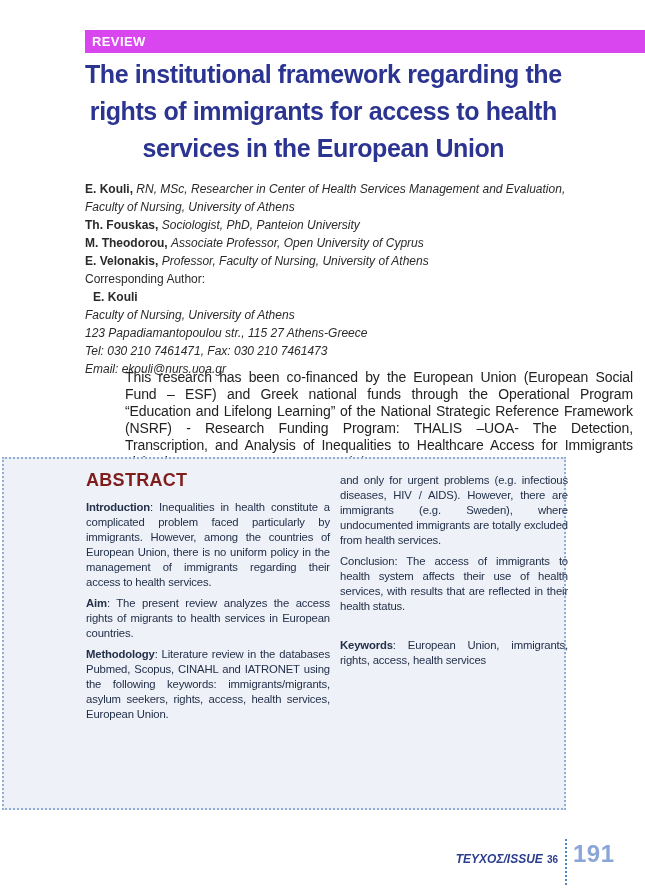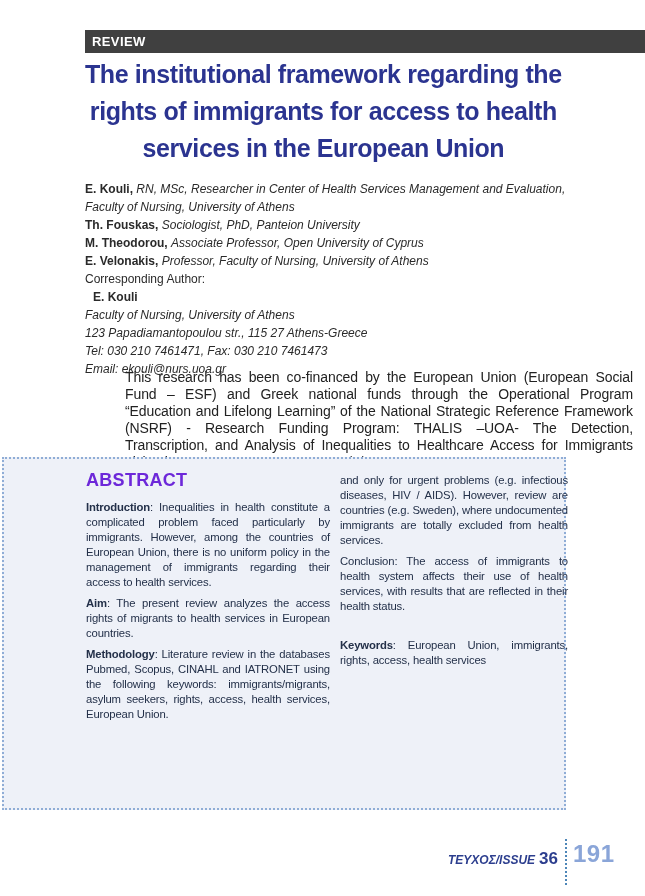--- a/index.html
+++ b/index.html
@@ -4,21 +4,21 @@
 <style>
   html,body{margin:0;padding:0;}
   body{
     width:645px;height:896px;position:relative;overflow:hidden;
     background:#ffffff;
     font-family:"Liberation Sans",sans-serif;
     color:#231f20;
   }
   .banner{
     position:absolute;top:30px;left:85px;right:0;height:23px;
-    background:#404040;color:#ffffff;
+    background:#d946ef;color:#ffffff;
     font-size:13px;font-weight:bold;letter-spacing:0.4px;
     line-height:23px;padding-left:7px;box-sizing:border-box;
   }
   .title{
     position:absolute;top:56px;left:85px;
     color:#2b3490;font-size:25px;font-weight:bold;
     line-height:37px;letter-spacing:-0.4px;text-align:center;
   }
   .title div{white-space:nowrap;}
   .authors{
@@ -34,35 +34,35 @@
     font-size:14px;line-height:17px;letter-spacing:-0.1px;
     text-align:justify;color:#222222;margin-left:40px;
   }
   .abstract-box{
     position:absolute;top:457px;left:2px;width:564px;height:353px;
     background:#eef1f8;border:2px dotted #8fadd6;box-sizing:border-box;
   }
   .abs-left{position:absolute;top:11px;left:82px;width:244px;}
   .abs-right{position:absolute;top:14px;left:336px;width:228px;}
   .abs-heading{
-    color:#6d28d9;font-size:18px;font-weight:bold;letter-spacing:0.3px;
+    color:#7f1d1d;font-size:18px;font-weight:bold;letter-spacing:0.3px;
     margin:0 0 9px 0;
   }
   .abs-p{
     font-size:11.3px;line-height:15px;letter-spacing:-0.15px;
     text-align:justify;color:#233049;margin:0 0 6px 0;
   }
   .abs-p b{font-weight:bold;}
   .keywords{margin-top:24px;}
   .footer-issue{
     position:absolute;top:849px;left:0;width:558px;text-align:right;
     color:#2c3e8e;
   }
   .issue-label{font-style:italic;font-weight:bold;font-size:12px;}
-  .issue-number{font-size:17px;font-weight:600;margin-left:4px;}
+  .issue-number{font-size:10px;font-weight:600;margin-left:4px;}
   .footer-divider{
     position:absolute;top:839px;left:565px;height:46px;width:0;
     border-left:2px dotted #4d86b8;
   }
   .footer-page{
     position:absolute;top:840px;left:573px;
     font-size:24px;font-weight:bold;letter-spacing:0.5px;
     color:#8aa5d8;
   }
 </style>
@@ -95,21 +95,21 @@
 <div class="funding">This research has been co-financed by the European Union (European Social Fund – ESF) and Greek national funds through the Operational Program “Education and Lifelong Learning” of the National Strategic Reference Framework (NSRF) - Research Funding Program: THALIS –UOA- The Detection, Transcription, and Analysis of Inequalities to Healthcare Access for Immigrants Living in Greece MIS: 377228 KA:70/3/11671</div>
 
 <div class="abstract-box">
   <div class="abs-left">
     <div class="abs-heading">ABSTRACT</div>
     <p class="abs-p"><b>Introduction</b><span>: Inequalities in health constitute a complicated problem faced particularly by immigrants. However, among the countries of European Union, there is no uniform policy in the management of immigrants regarding their access to health services.</span></p>
     <p class="abs-p"><b>Aim</b><span>: The present review analyzes the access rights of migrants to health services in European countries.</span></p>
     <p class="abs-p"><b>Methodology</b><span>: Literature review in the databases Pubmed, Scopus, CINAHL and IATRONET using the following keywords: immigrants/migrants, asylum seekers, rights, access, health services, European Union.</span></p>
   </div>
   <div class="abs-right">
-    <p class="abs-p"><b></b><span>and only for urgent problems (e.g. infectious diseases, HIV / AIDS). However, review are countries (e.g. Sweden), where undocumented immigrants are totally excluded from health services.</span></p>
+    <p class="abs-p"><b></b><span>and only for urgent problems (e.g. infectious diseases, HIV / AIDS). However, there are immigrants (e.g. Sweden), where undocumented immigrants are totally excluded from health services.</span></p>
     <p class="abs-p"><b></b><span>Conclusion: The access of immigrants to health system affects their use of health services, with results that are reflected in their health status.</span></p>
     <p class="abs-p keywords"><b>Keywords</b><span>: European Union, immigrants, rights, access, health services</span></p>
   </div>
 </div>
 
 <div class="footer-issue">
   <span class="issue-label">ΤΕΥΧΟΣ/ISSUE</span><span class="issue-number">36</span>
 </div>
 <div class="footer-divider"></div>
 <div class="footer-page">191</div>

